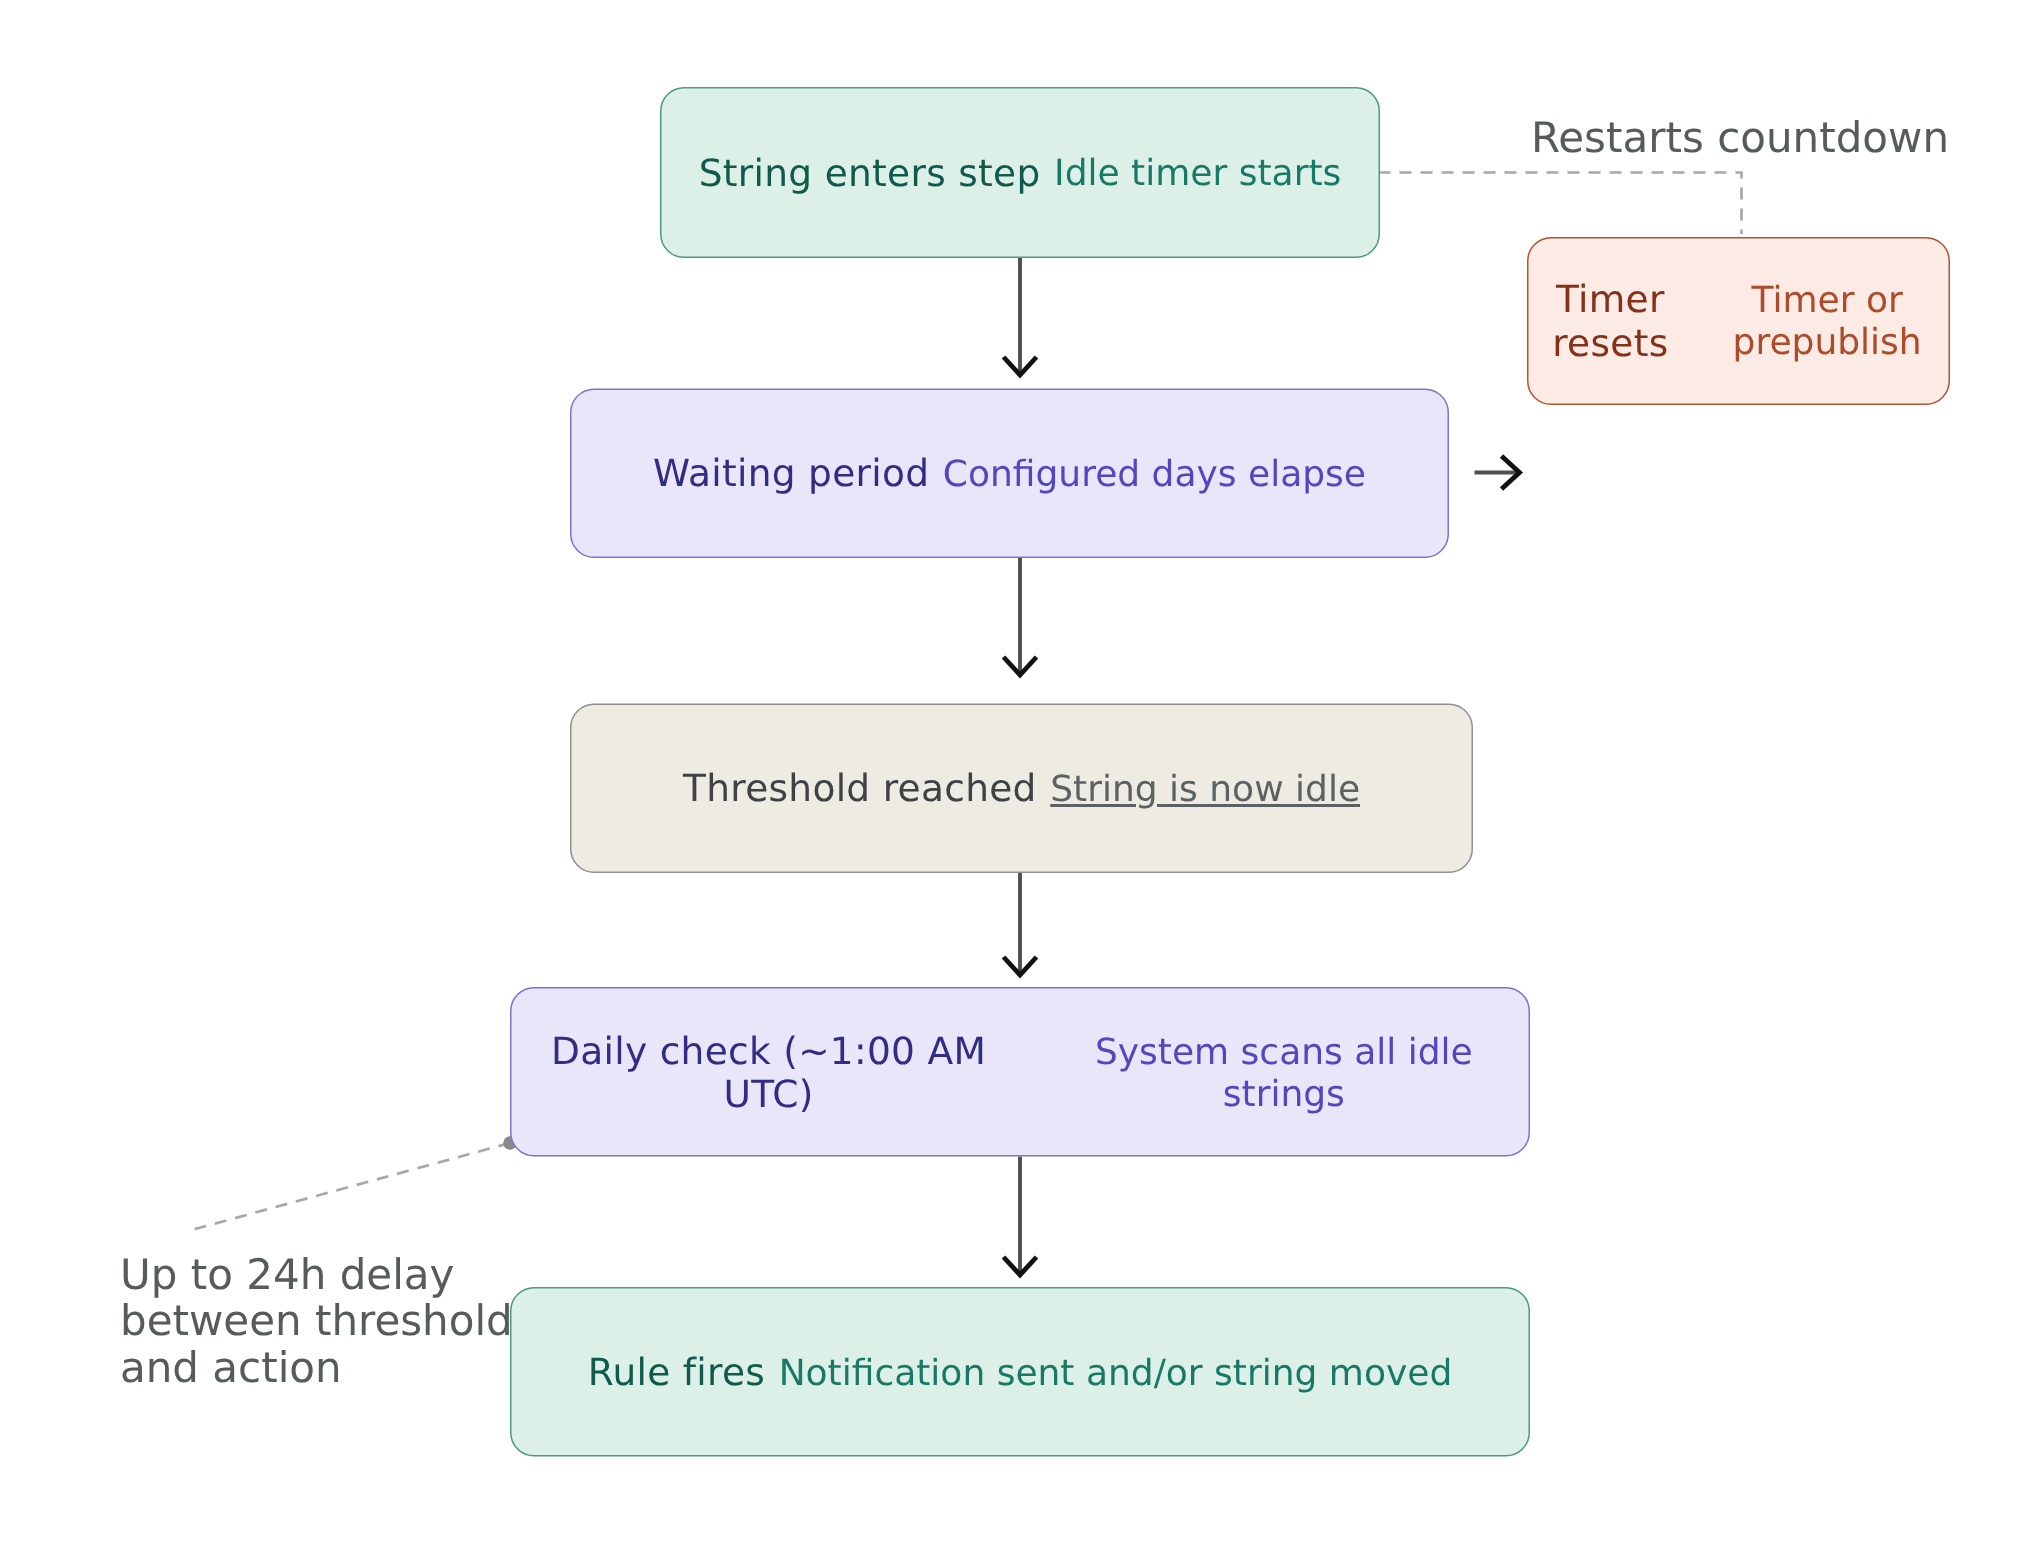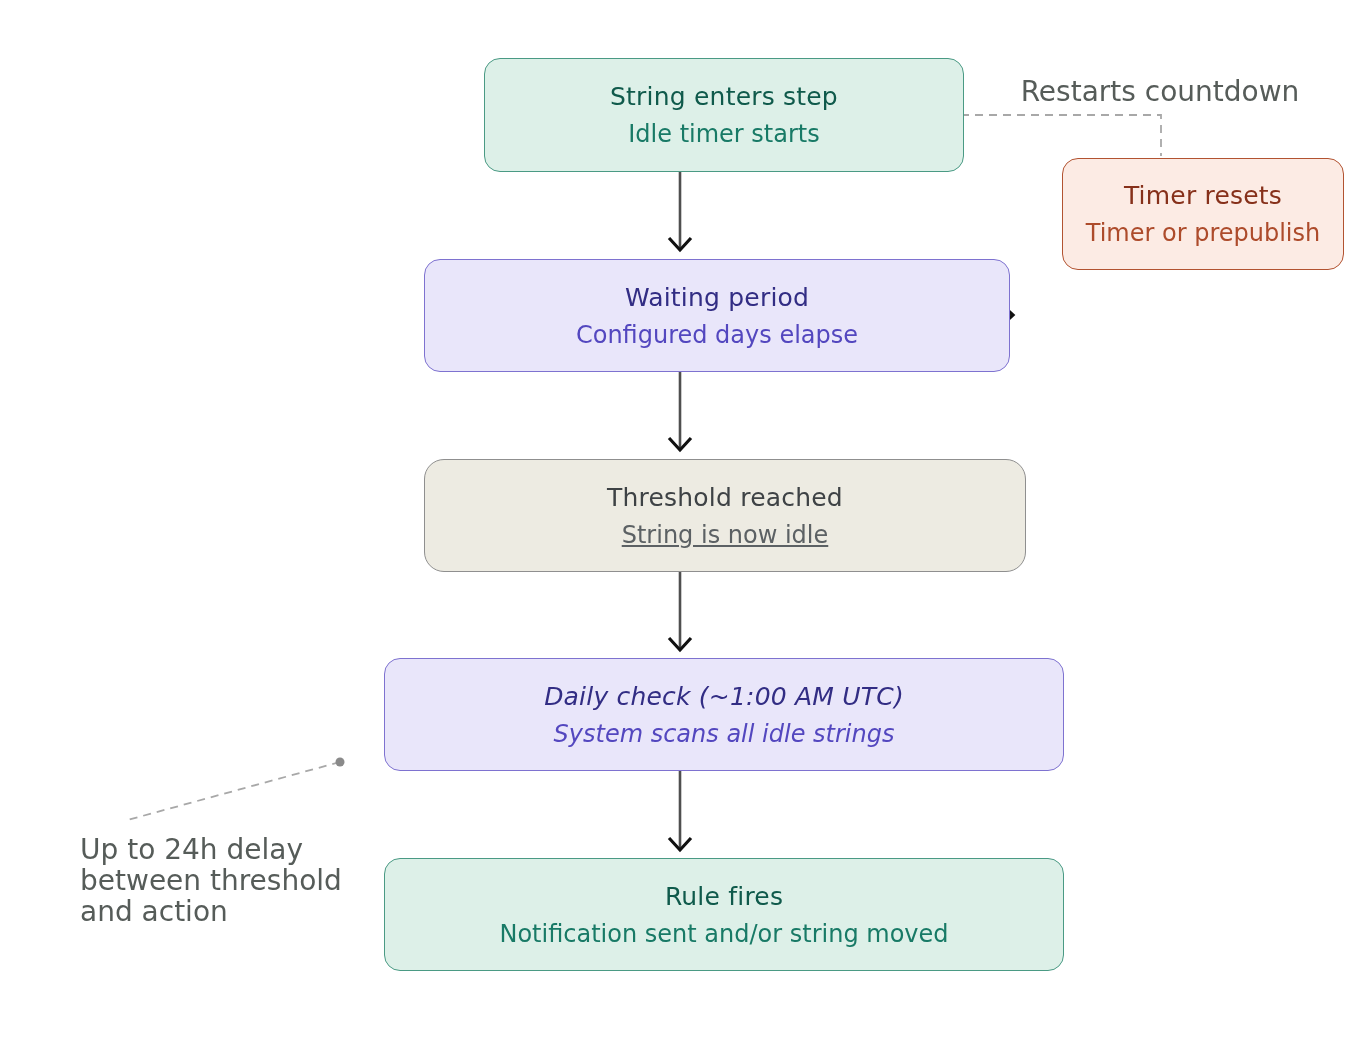--- a/index.html
+++ b/index.html
@@ -22,26 +22,25 @@
     width: 1360px;
     height: 1040px;
     pointer-events: none;
   }
   .node {
     position: absolute;
     box-sizing: border-box;
     border-radius: 16px;
     border: 1.6px solid #888;
     display: flex;
-    flex-direction: column;
+    flex-direction: row;
     align-items: center;
     justify-content: center;
     gap: 9px;
     text-align: center;
-    margin-left: 44px;
   }
   .node .title   { font-size: 25px; font-weight: 500; letter-spacing: 0.2px; }
   .node .subtitle{ font-size: 24px; }
 
   .node.green  { background: var(--green-bg);  border-color: var(--green-border); }
   .node.green .title    { color: var(--green-title); }
   .node.green .subtitle { color: var(--green-sub); }
 
   .node.purple { background: var(--purple-bg); border-color: var(--purple-border); }
   .node.purple .title    { color: var(--purple-title); }
@@ -101,26 +100,26 @@
   <div class="node green" style="left:440px; top:58px; width:480px; height:114px;">
     <div class="title">String enters step</div>
     <div class="subtitle">Idle timer starts</div>
   </div>
 
   <div class="node purple" style="left:380px; top:259px; width:586px; height:113px;">
     <div class="title">Waiting period</div>
     <div class="subtitle">Configured days elapse</div>
   </div>
 
-  <div class="node beige" style="left:380px; top:459px; width:602px; height:113px;border-radius:20px;">
+  <div class="node beige" style="left:380px; top:469px; width:602px; height:113px;">
     <div class="title">Threshold reached</div>
     <div class="subtitle">String is now idle</div>
   </div>
 
-  <div class="node purple" style="left:340px; top:658px; width:680px; height:113px;font-style:italic;">
+  <div class="node purple" style="left:340px; top:658px; width:680px; height:113px;">
     <div class="title">Daily check (~1:00 AM UTC)</div>
     <div class="subtitle">System scans all idle strings</div>
   </div>
 
   <div class="node green" style="left:340px; top:858px; width:680px; height:113px;">
     <div class="title">Rule fires</div>
     <div class="subtitle">Notification sent and/or string moved</div>
   </div>
 
   <div class="node red" style="left:1018px; top:158px; width:282px; height:112px;">

